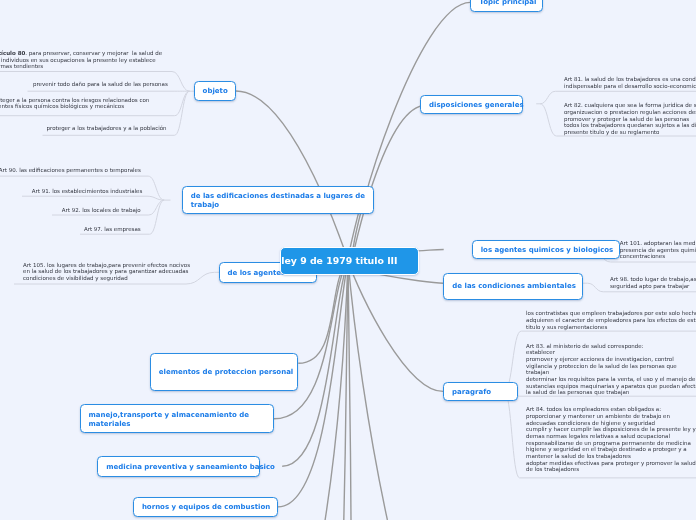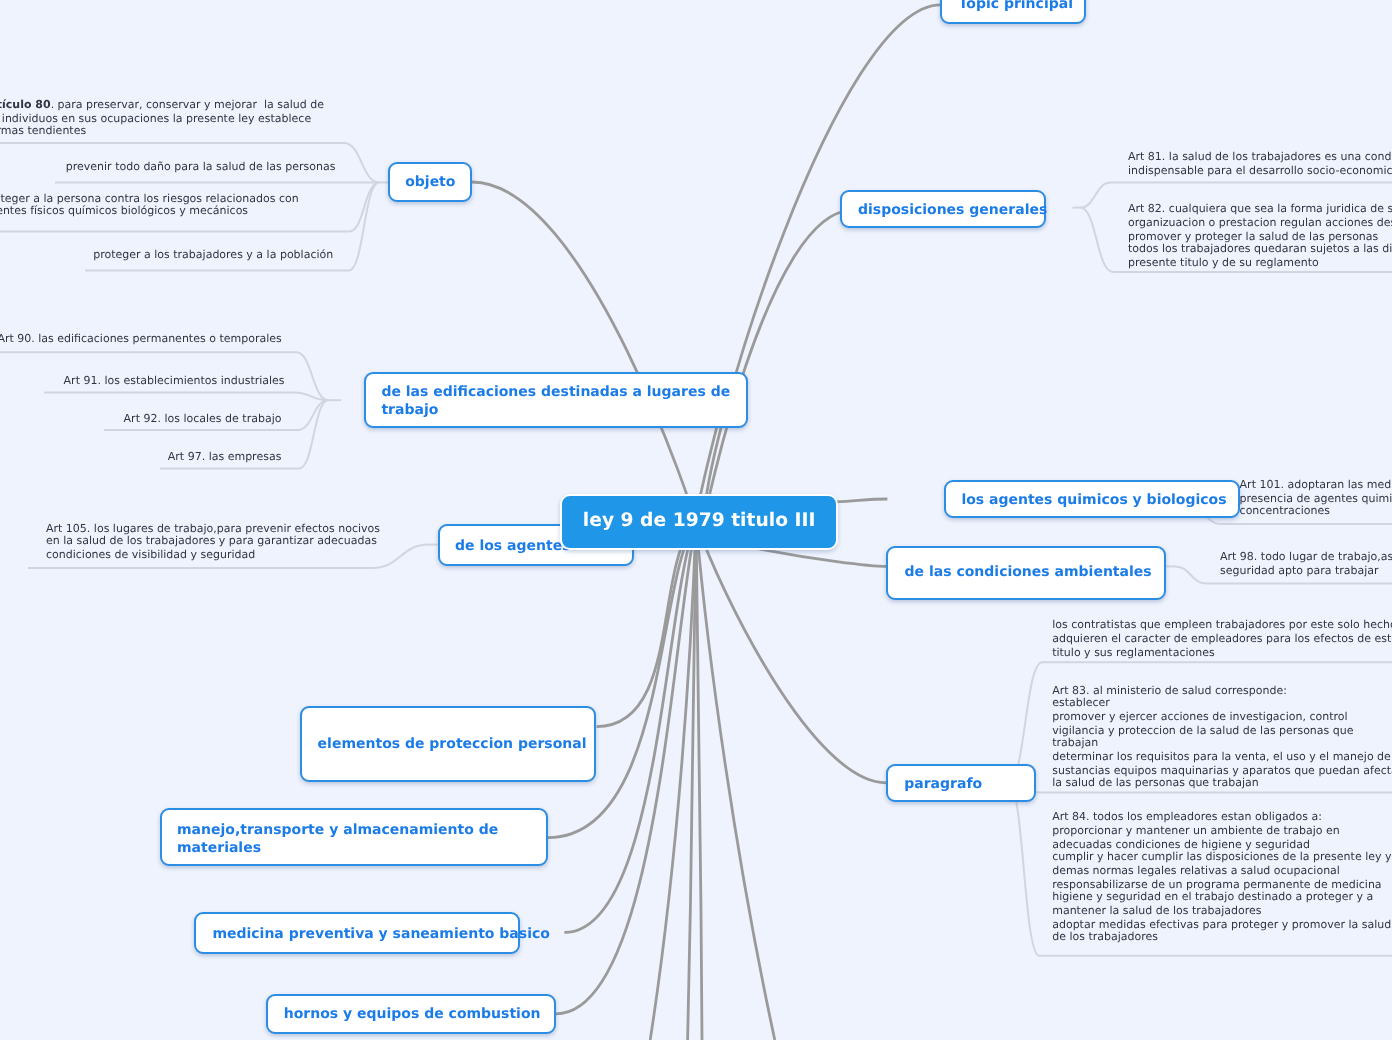--- a/index.html
+++ b/index.html
@@ -18,21 +18,21 @@
          color:#1b7ce8;font-weight:bold;font-size:7px;line-height:9.2px;
          
          display:flex;align-items:center;
          box-shadow:0 1px 2px rgba(60,90,140,.30);}
   .topic > span{display:block;padding:0 8px;white-space:nowrap;position:relative;top:0.9px;}
   .topic.wrap > span{white-space:normal;}
 
   
   .central{background:#1f96e8;border:1.3px solid #ffffff;border-radius:5px;color:#ffffff;
            font-weight:bold;font-size:9.35px;line-height:12px;
-           display:flex;align-items:center;justify-content:center;
+           display:flex;align-items:center;justify-content:flex-start;
            box-shadow:0 1px 2px rgba(50,90,150,.28);}
 
   
   .leaf{color:#32353f;font-size:5.5px;line-height:6.65px;
         white-space:pre;}
 </style>
 </head>
 <body>
 
 <div id="canvas">

